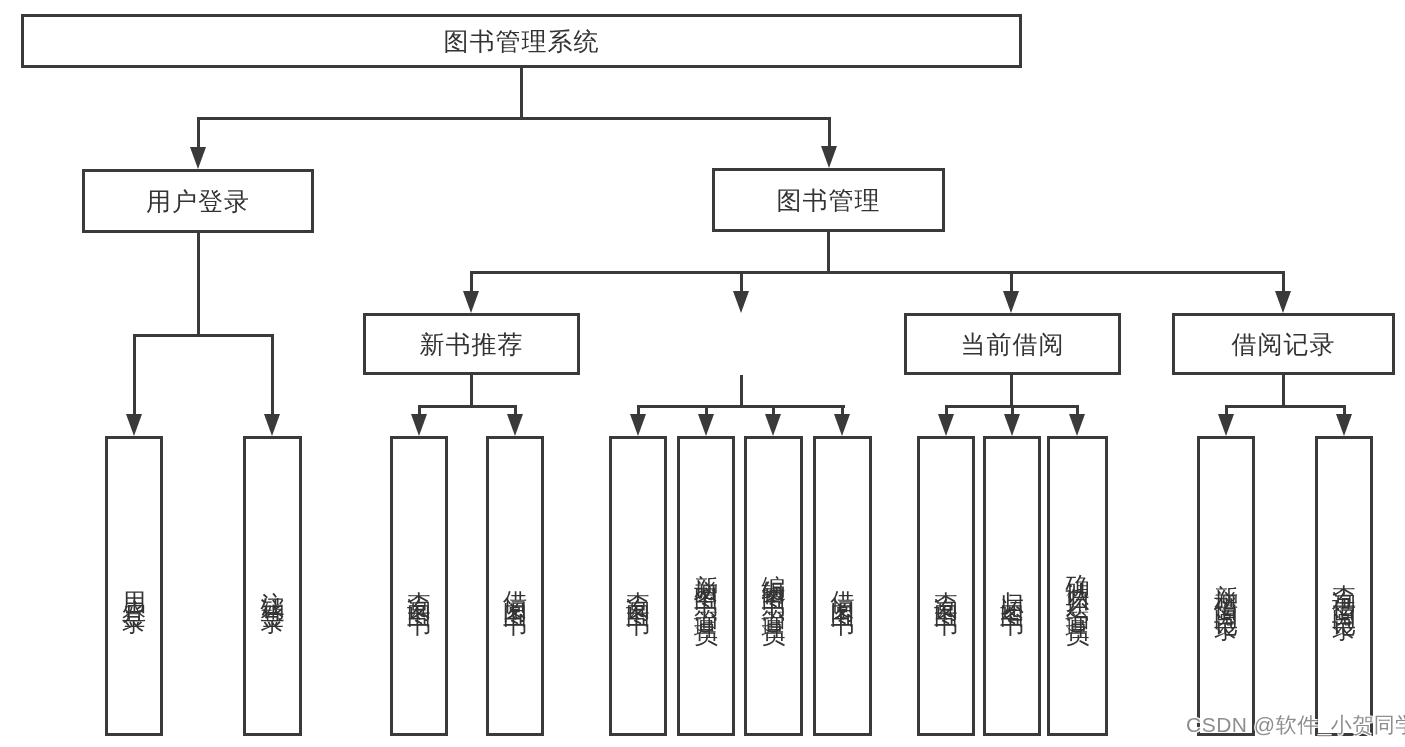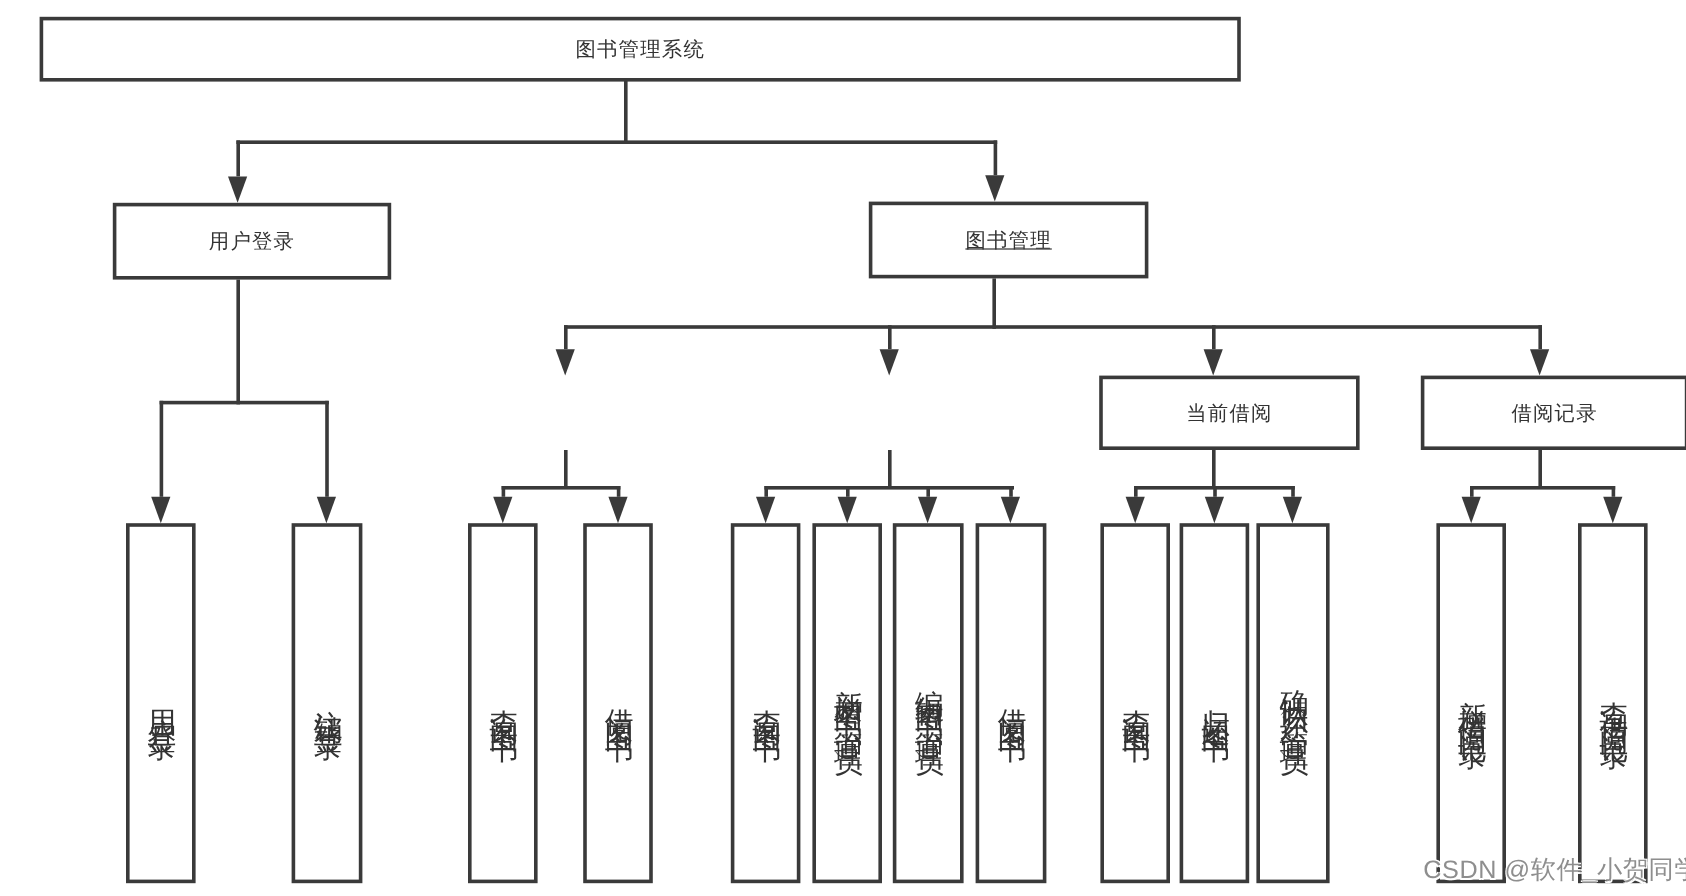--- a/index.html
+++ b/index.html
@@ -21,25 +21,24 @@
     background: var(--bg);
     overflow: hidden;
   }
   .hbox {
     position: absolute;
     border: 3px solid var(--line);
     background: var(--bg);
     display: flex;
     align-items: center;
     justify-content: center;
-    font-size: 17px;
+    font-size: 25px;
     letter-spacing: 1px;
     color: var(--text);
     white-space: nowrap;
-    margin-left: 12px;
   }
   .vbox {
     position: absolute;
     border: 3px solid var(--line);
     background: var(--bg);
     display: flex;
     align-items: center;
     justify-content: center;
   }
   .vbox span {
@@ -80,24 +79,27 @@
 
 <div id="diagram">
 
   <div class="hbox" style="left:21px; top:14px; width:1001px; height:54px;">
     <span>图书管理系统</span>
   </div>
 
   <div class="hbox" style="left:82px; top:169px; width:232px; height:64px;">
     <span>用户登录</span>
   </div>
-  <div class="hbox" style="left:712px; top:168px; width:233px; height:64px;text-decoration:underline;">
+  <div class="hbox" style="left:712px; top:168px; width:233px; height:64px;">
     <span>图书管理</span>
   </div>
 
+  <div class="hbox" style="left:363px; top:313px; width:217px; height:62px;">
+    <span>新书推荐</span>
+  </div>
   <div class="hbox" style="left:904px; top:313px; width:217px; height:62px;">
     <span>当前借阅</span>
   </div>
   <div class="hbox" style="left:1172px; top:313px; width:223px; height:62px;">
     <span>借阅记录</span>
   </div>
 
   <div class="vbox" style="left:105px; top:436px; width:58px; height:300px;">
     <span>用户登录</span>
   </div>

